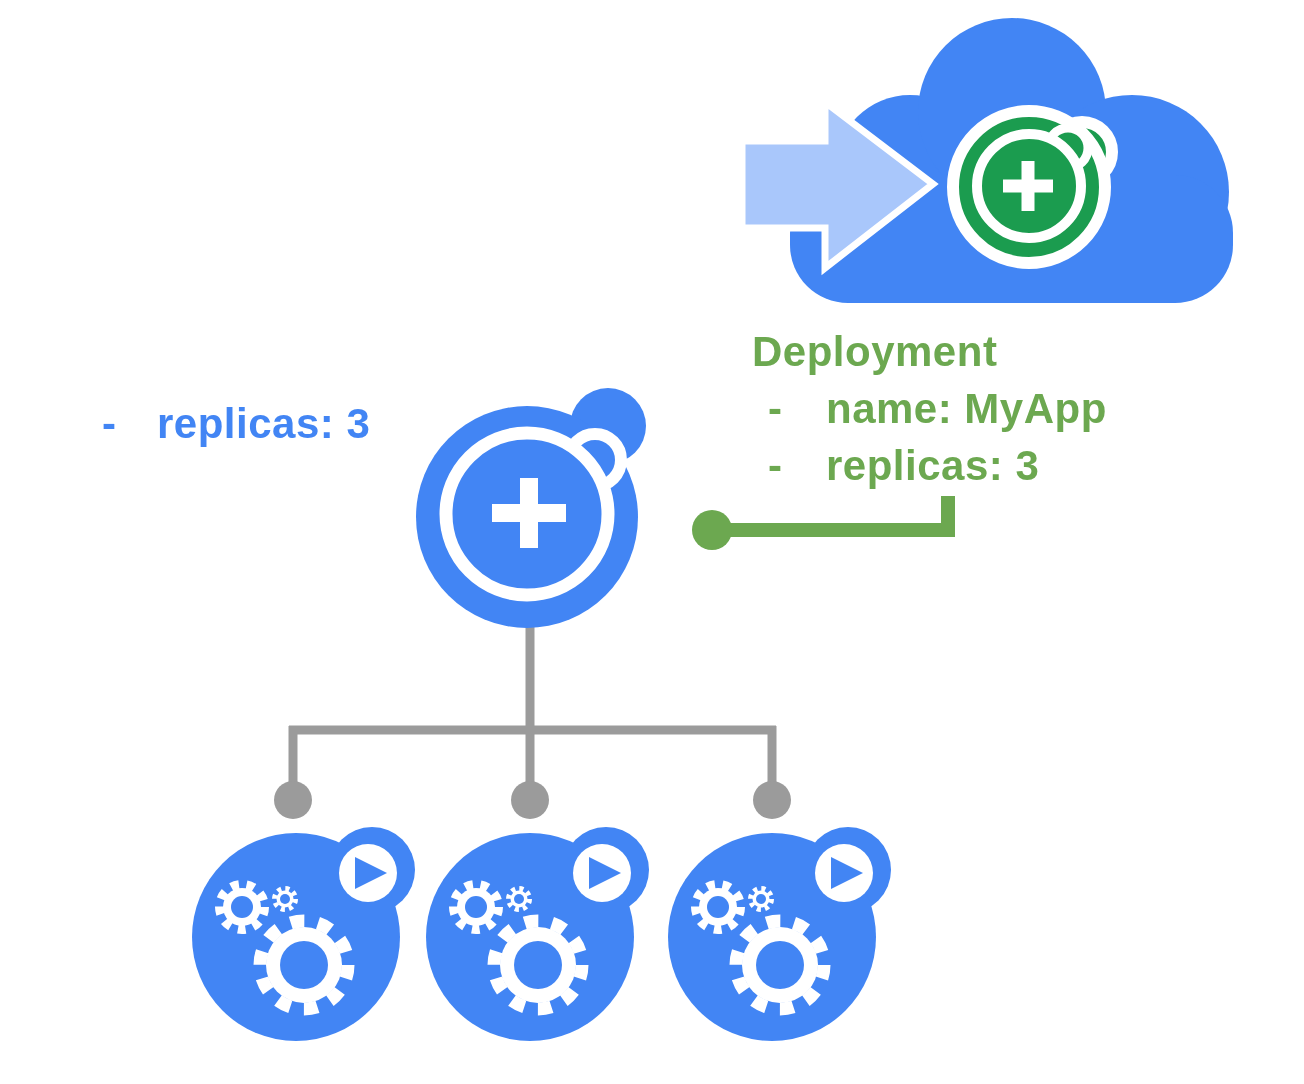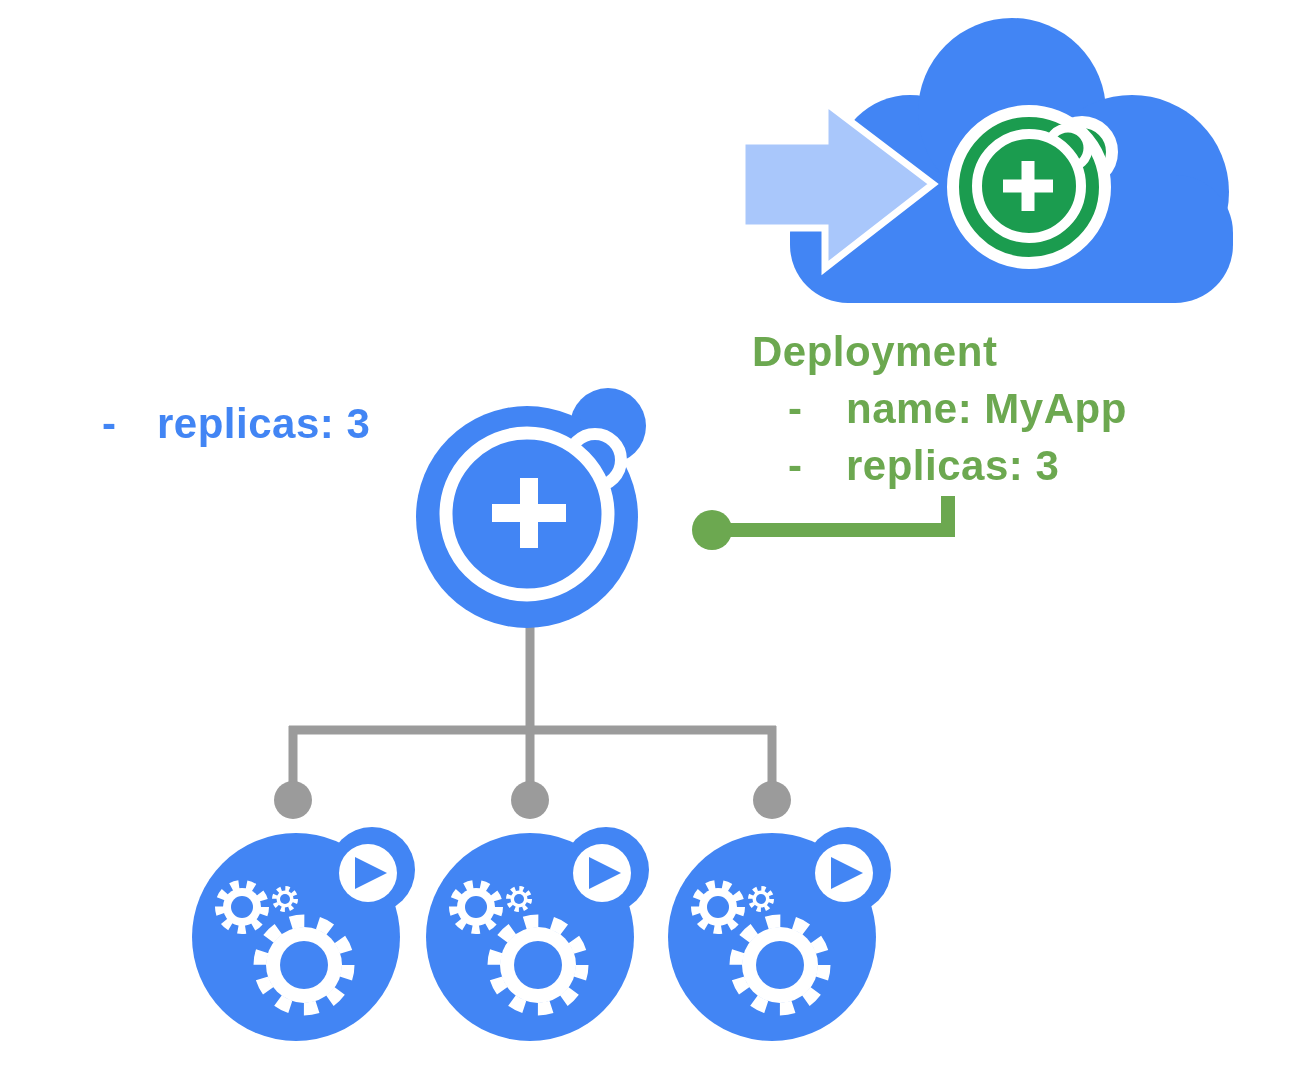--- a/index.html
+++ b/index.html
@@ -31,21 +31,21 @@
     line-height: 57px;
     white-space: nowrap;
     letter-spacing: 0.5px;
   }
   .label .prop { display: block; }
   .label .dash { display: inline-block; }
   .label-replicaset { left: 78px;  top: 395px; color: #4285F4; }
   .label-replicaset .prop { margin-left: 24px; }
   .label-replicaset .dash { width: 55px; }
   .label-deployment { left: 752px; top: 323px; color: #6CA850; }
-  .label-deployment .prop { margin-left: 36px; }
+  .label-deployment .prop { margin-left: 16px; }
   .label-deployment .dash { width: 58px; }
 </style>
 </head>
 <body>
 
 <div class="canvas">
 
   <svg class="art" width="1304" height="1084" viewBox="0 0 1304 1084">
     <defs>
       <g id="gear-big">

